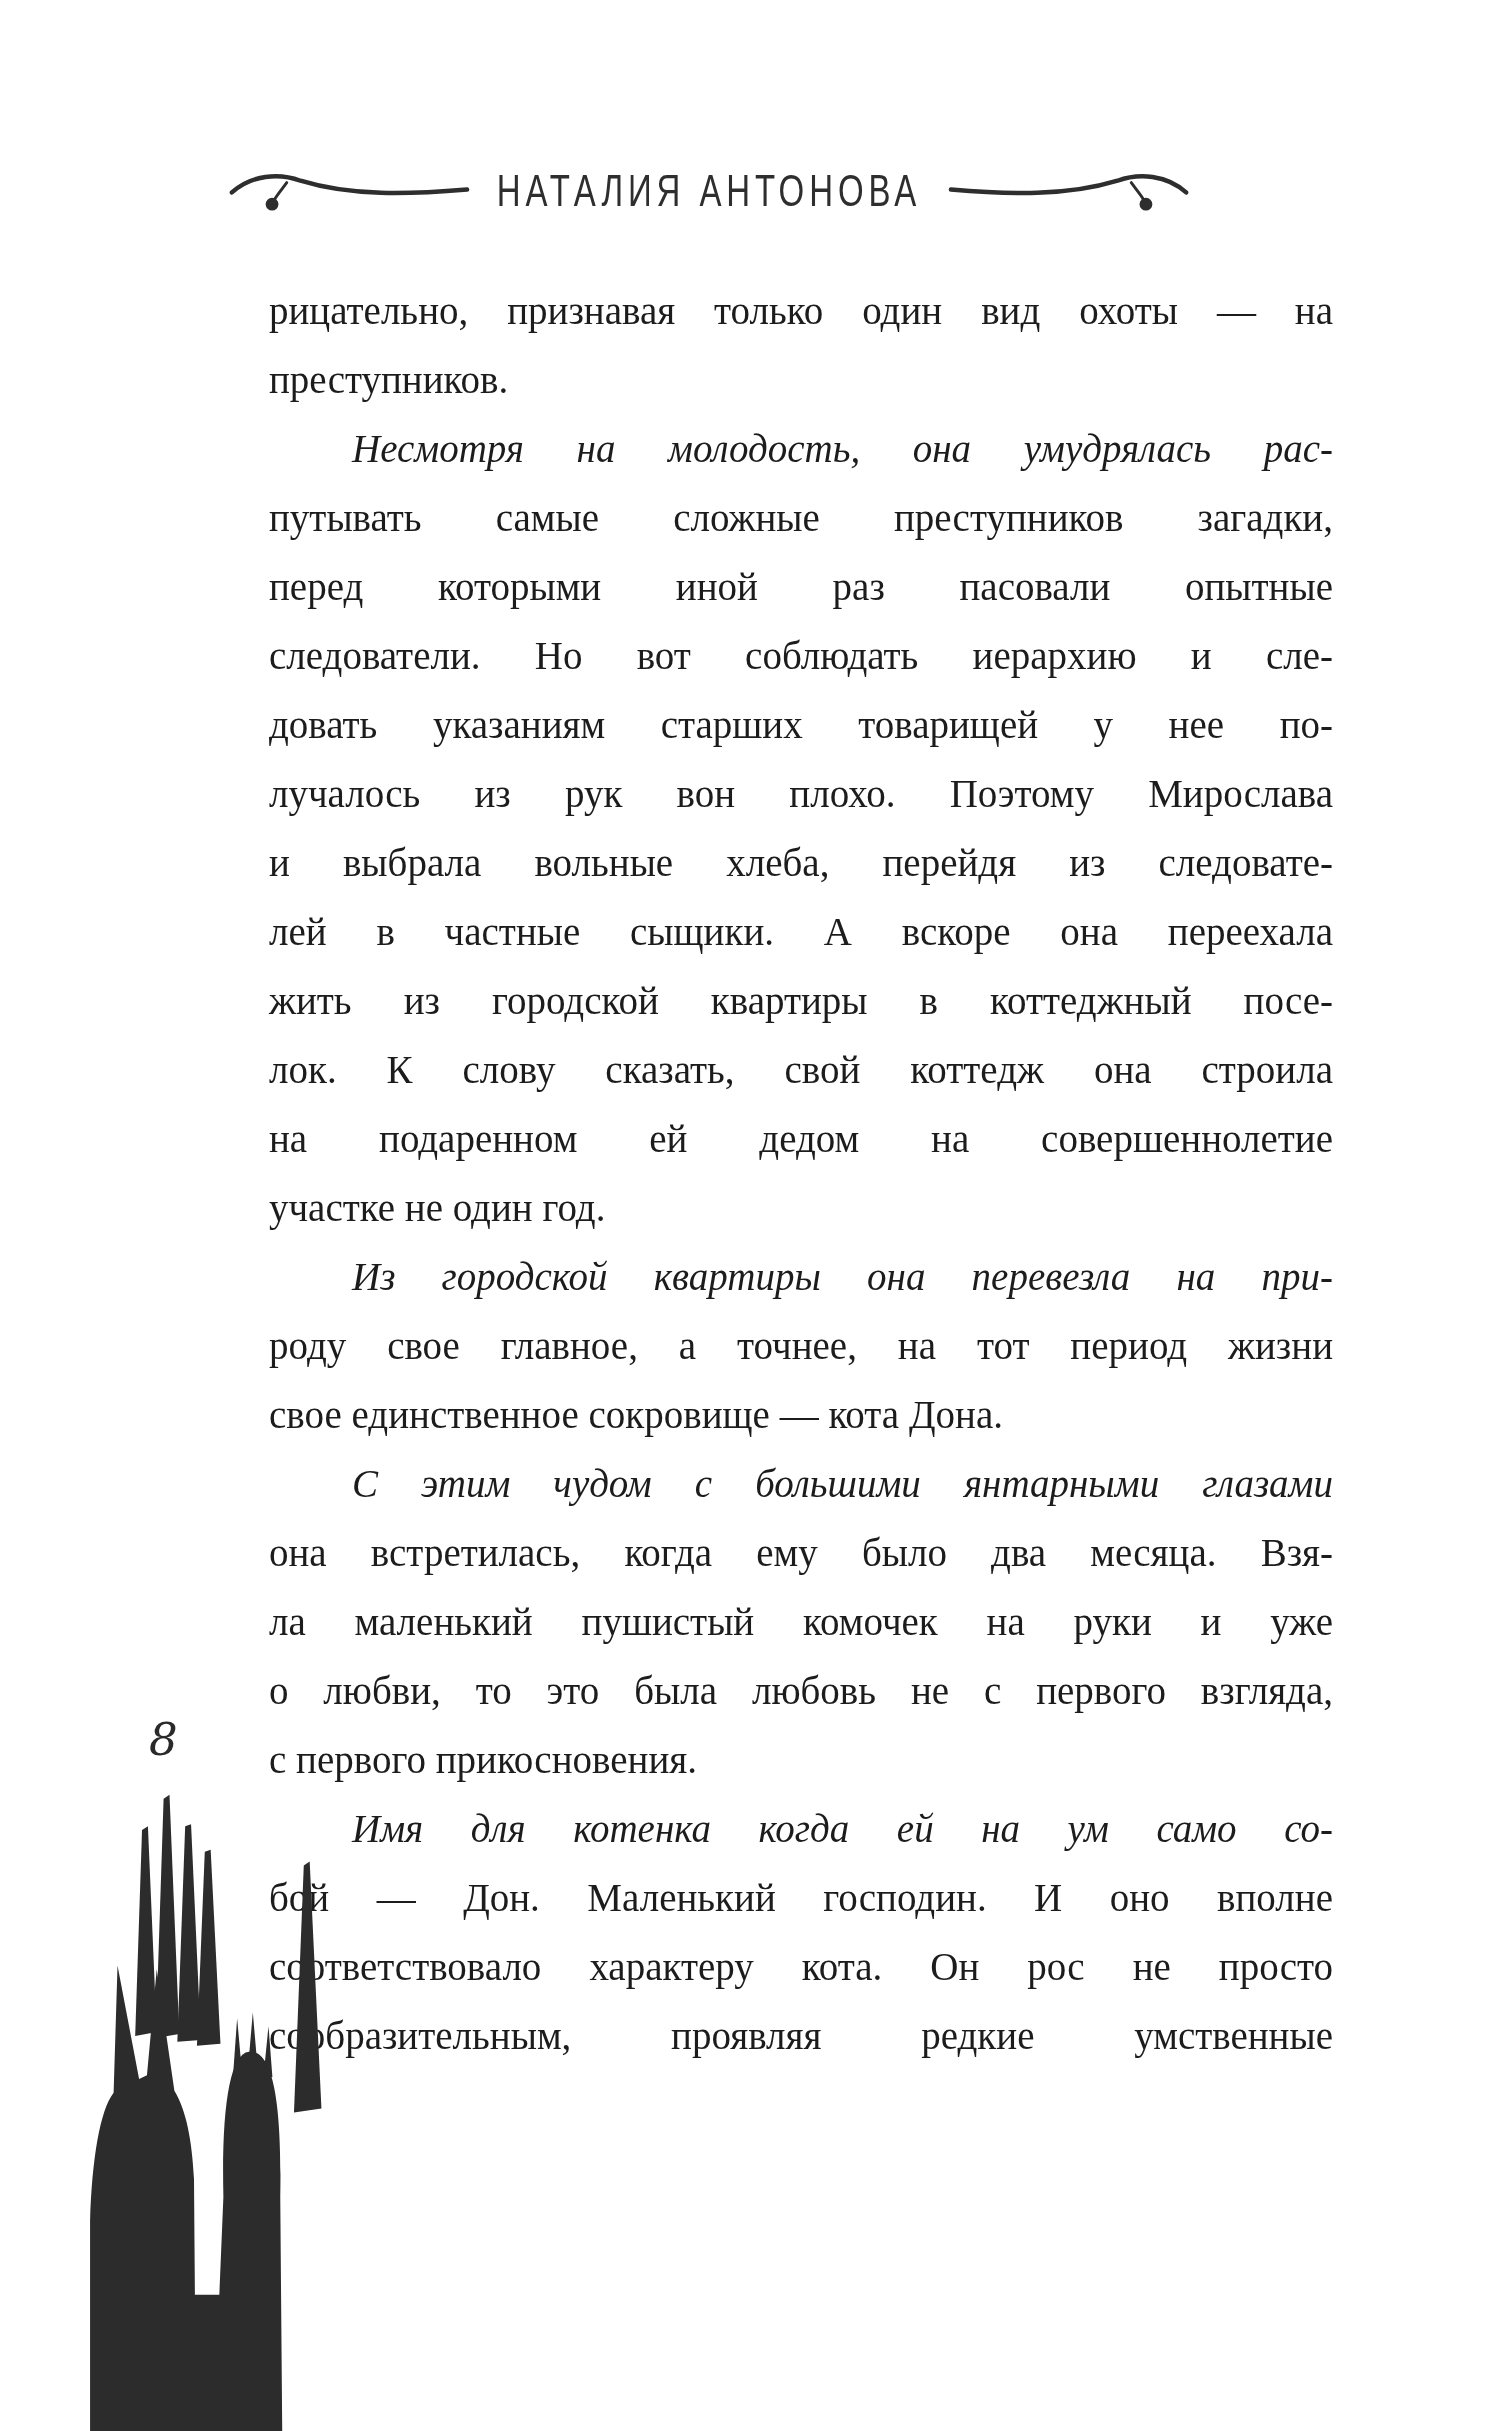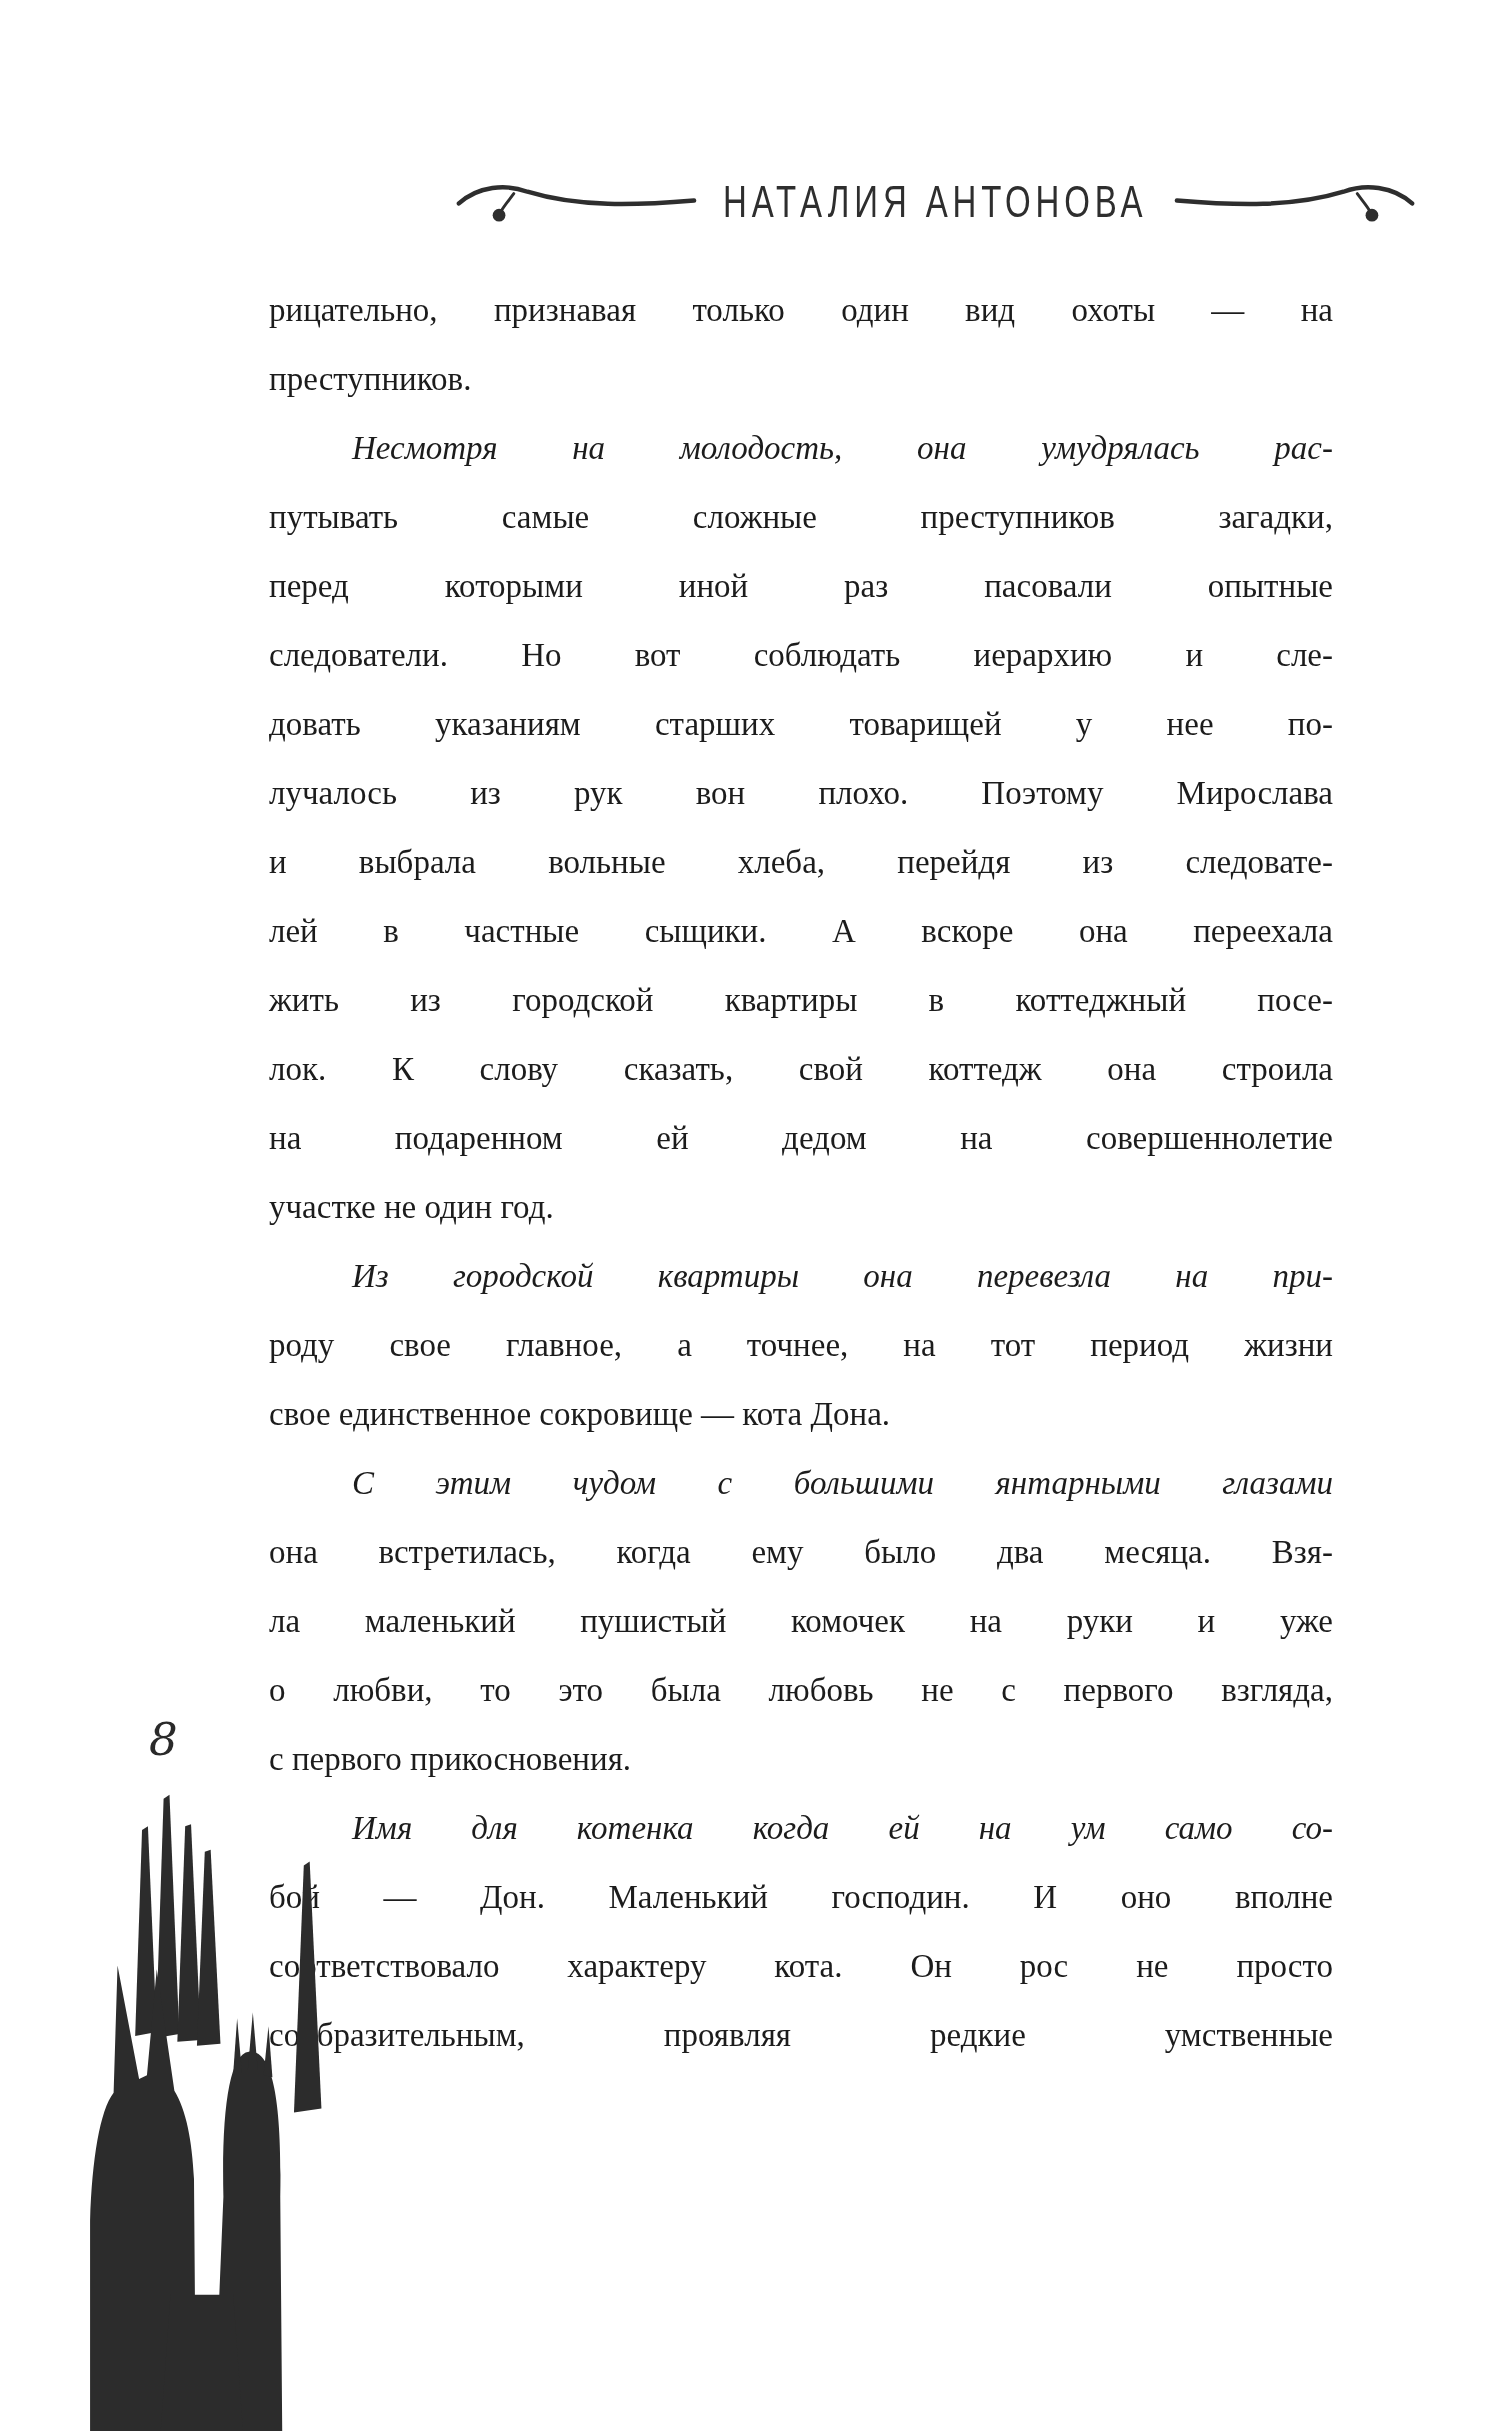--- a/index.html
+++ b/index.html
@@ -7,36 +7,36 @@
     position:relative;
     width:1506px;height:2432px;
     background:#ffffff;
     overflow:hidden;
     font-family:"Liberation Serif",serif;
     color:#1c1c1c;
     margin:0 auto;
   }
   .header{
     position:absolute;top:165px;left:0;width:1418px;
-    display:flex;justify-content:flex-end;align-items:center;gap:25.5px;margin-top:11px;
+    display:flex;justify-content:center;align-items:center;gap:25.5px;
   }
   .title{
     font-family:"Liberation Sans",sans-serif;
     font-size:33px;font-weight:500;
     letter-spacing:4.9px;
     color:#2e2e2e;
     display:inline-block;
     transform:scaleY(1.32);
     white-space:nowrap;
   }
   .flourish{display:block;color:#2e2e2e;flex:0 0 auto;}
   .flourish.right{transform:scaleX(-1);}
   .body-text{
     position:absolute;left:269px;top:276px;width:1064px;
-    font-size:33px;line-height:69px;
+    font-size:39px;line-height:69px;
   }
   .paragraph{margin:0;}
   .line{text-align:left;}
   .line.j{text-align:justify;text-align-last:justify;}
   .line.ind{padding-left:83px;font-style:italic;}
   .page-number{
     position:absolute;left:149px;top:1713px;
     font-family:"DejaVu Serif",serif;font-style:italic;
     font-size:45px;color:#2a2a2a;
   }

